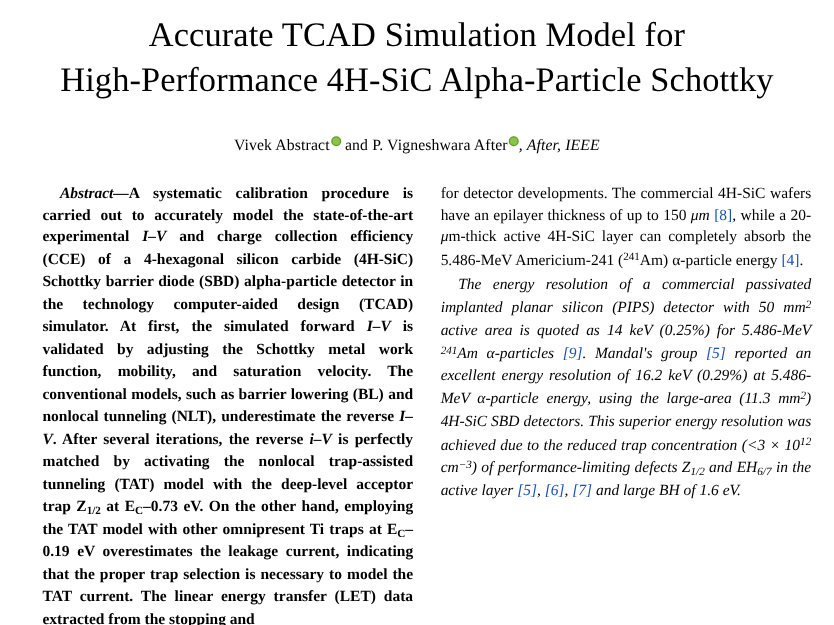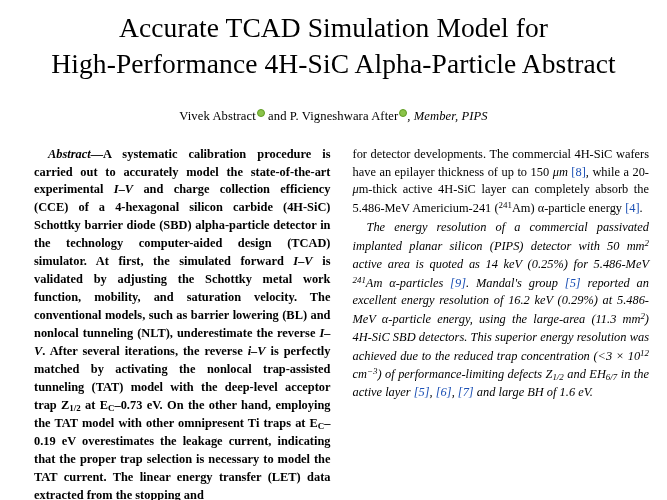--- a/index.html
+++ b/index.html
@@ -115,25 +115,25 @@
   }
 </style>
 </head>
 <body>
 
 <div class="clip">
 <div class="page">
 
   <div class="title">
     <span class="title-line">Accurate TCAD Simulation Model for</span>
-    <span class="title-line">High-Performance 4H-SiC Alpha-Particle Abstract</span>
+    <span class="title-line">High-Performance 4H-SiC Alpha-Particle Schottky</span>
   </div>
 
   <div class="authors">
-    <span class="name">Vivek Abstract</span><span class="orcid"></span><span> and </span><span class="name">P. Vigneshwara After</span><span class="orcid"></span><span class="member">, Member, PIPS</span>
+    <span class="name">Vivek Abstract</span><span class="orcid"></span><span> and </span><span class="name">P. Vigneshwara After</span><span class="orcid"></span><span class="member">, After, IEEE</span>
   </div>
 
   <div class="columns">
 
     <div class="col">
       <p class="first abstract-body"><span class="abs-head">Abstract—</span><span>A systematic calibration procedure is carried out to accurately model the state-of-the-art experimental </span><i>I–V</i><span> and charge collection efficiency (CCE) of a 4-hexagonal silicon carbide (4H-SiC) Schottky barrier diode (SBD) alpha-particle detector in the technology computer-aided design (TCAD) simulator. At first, the simulated forward </span><i>I–V</i><span> is validated by adjusting the Schottky metal work function, mobility, and saturation velocity. The conventional models, such as barrier lowering (BL) and nonlocal tunneling (NLT), underestimate the reverse </span><i>I–V</i><span>. After several iterations, the reverse </span><i>i–V</i><span> is perfectly matched by activating the nonlocal trap-assisted tunneling (TAT) model with the deep-level acceptor trap Z</span><sub>1/2</sub><span> at E</span><sub>C</sub><span>–0.73 eV. On the other hand, employing the TAT model with other omnipresent Ti traps at E</span><sub>C</sub><span>–0.19 eV overestimates the leakage current, indicating that the proper trap selection is necessary to model the TAT current. The linear energy transfer (LET) data extracted from the stopping and</span></p>
     </div>
 
     <div class="col">
       <p class="first" style="text-indent:0"><span>for detector developments. The commercial 4H-SiC wafers have an epilayer thickness of up to 150 </span><i>μm</i><span> </span><span class="cite">[8]</span><span>, while a 20-</span><i>μ</i><span>m-thick active 4H-SiC layer can completely absorb the 5.486-MeV Americium-241 (</span><sup>241</sup><span>Am) α-particle energy </span><span class="cite">[4]</span><span>.</span></p>

